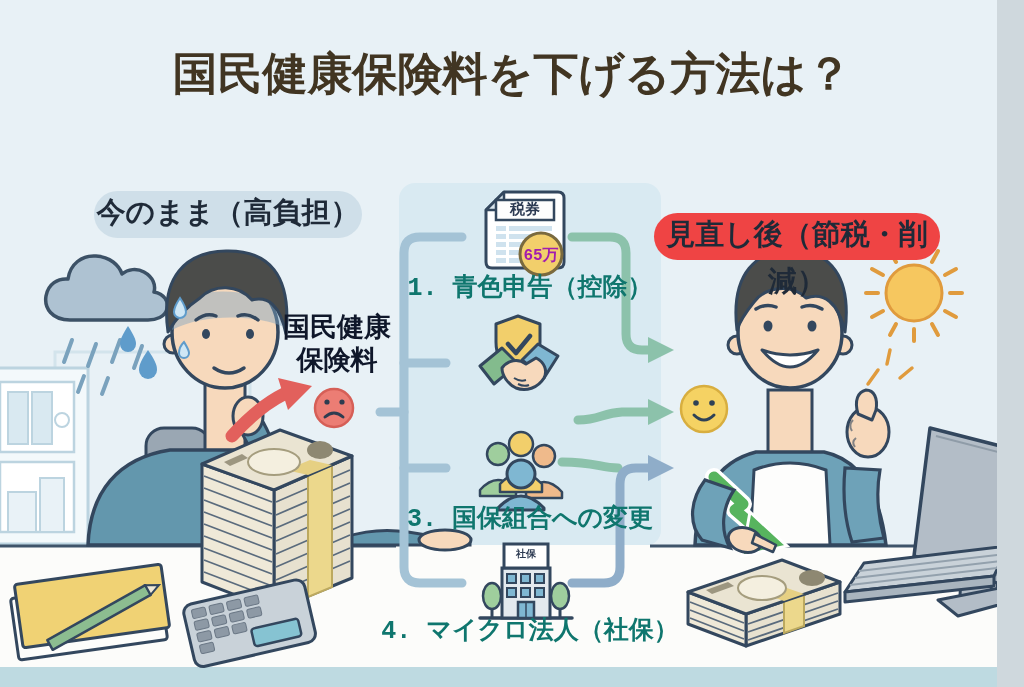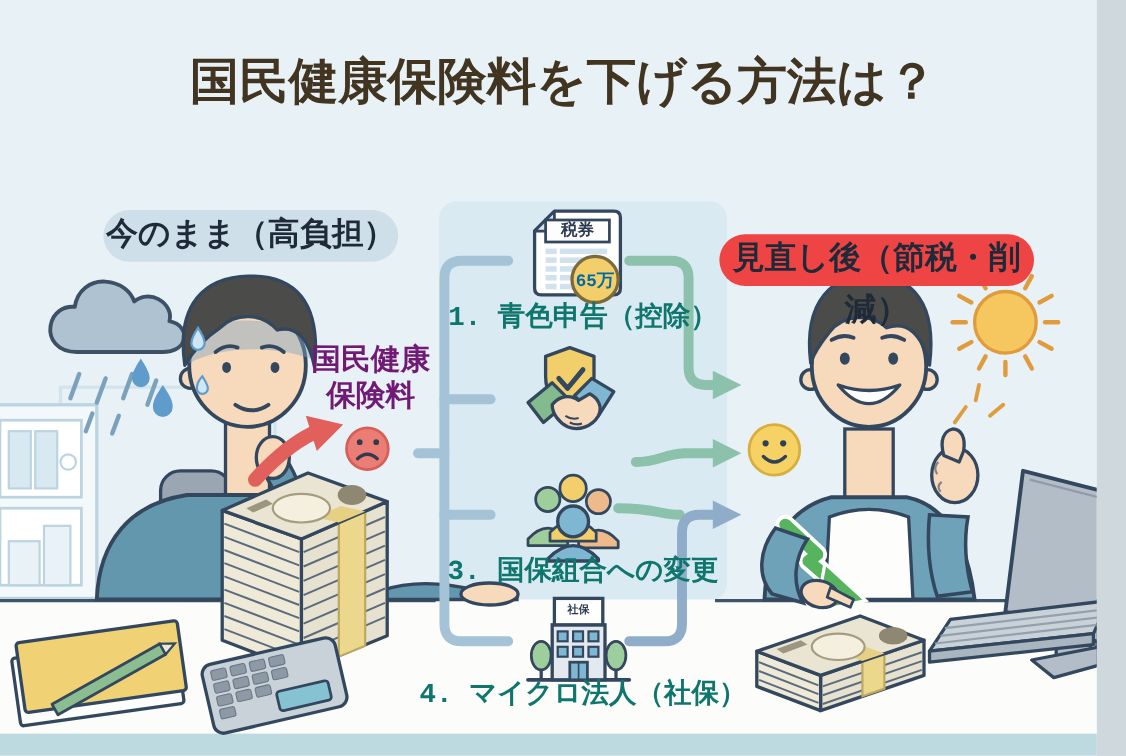--- a/index.html
+++ b/index.html
@@ -8,25 +8,25 @@
   #art{position:absolute;left:0;top:0;}
   .txt{position:absolute;color:#1f2c3e;font-weight:800;text-align:center;}
   .title{left:0;width:1024px;color:#413522;font-weight:800;letter-spacing:0px;}
   .t1{top:44px;font-size:45px;}
   .t2{top:102px;font-size:44px;}
   .pill{position:absolute;height:47px;line-height:47px;border-radius:24px;font-size:29px;
         font-weight:800;color:#1f2a38;text-align:center;}
   .pill.before{left:94px;top:191px;width:268px;background:#cfdfe9;}
   .pill.after{left:654px;top:189px;width:286px;background:#ef4444;margin-top:24px;}
   .ins-label{left:268px;top:313px;width:138px;font-size:27px;line-height:1.22;
-             color:#701a75;white-space:pre-line;}
+             color:#0f172a;white-space:pre-line;}
   .mlabel{left:380px;width:300px;font-size:25px;color:#0f766e;}
   .m1{top:270px;} .m2{top:391px;} .m3{top:501px;} .m4{top:613px;}
   .dochead{left:496px;top:200px;width:58px;font-size:15px;color:#2c3a52;}
-  .amount{left:519px;top:245px;width:44px;font-size:16px;color:#0369a1;}
+  .amount{left:519px;top:245px;width:44px;font-size:16px;color:#a21caf;}
   .sign{left:504px;top:547px;width:44px;font-size:10px;color:#2c3a52;}
 </style>
 </head>
 <body>
 
 <div id="stage">
 
 <svg id="art" width="1024" height="687" viewBox="0 0 1024 687">
 
   <rect x="0" y="0" width="1024" height="687" fill="#e8f1f6"></rect>

